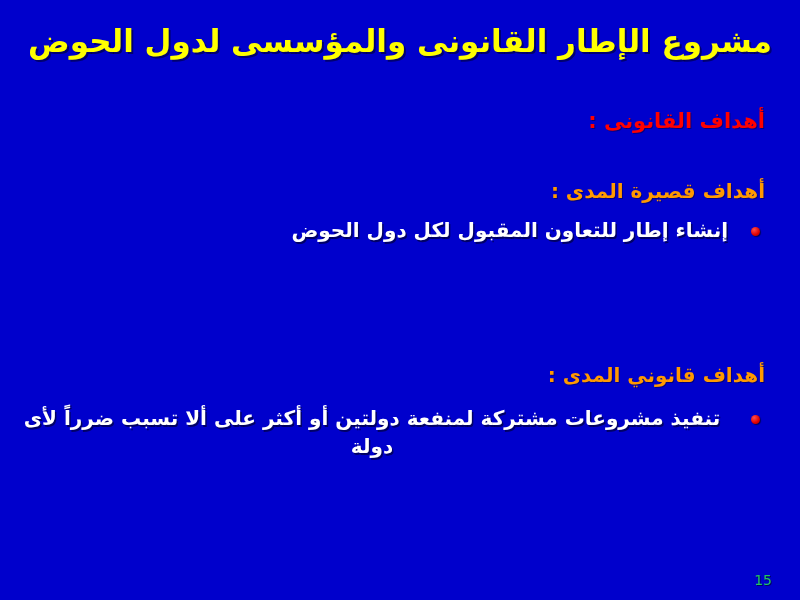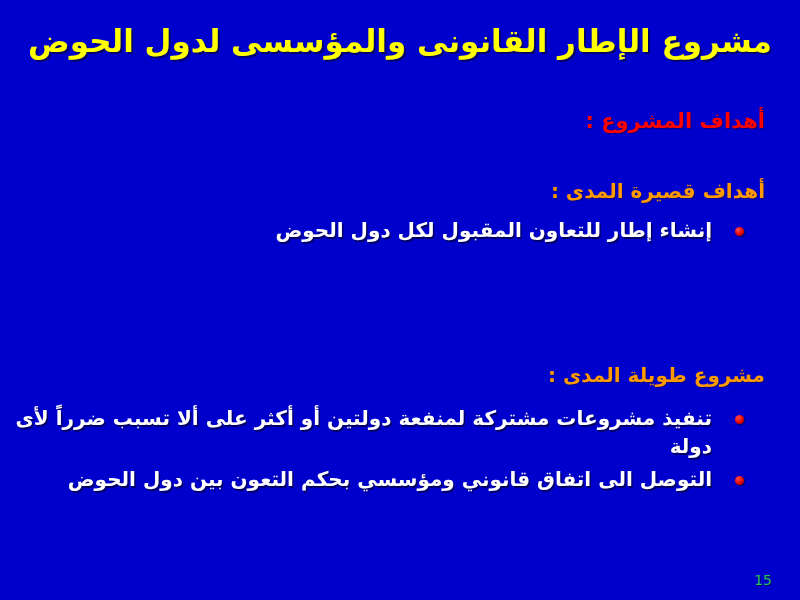--- a/index.html
+++ b/index.html
@@ -75,21 +75,21 @@
     font-weight: bold;
     line-height: 1.3;
     text-shadow: 1px 1px 0 rgba(0,0,0,0.35);
   }
   #heading-short { top: 178px; }
   #heading-long  { top: 362px; }
 
   
   .bullet-group {
     position: absolute;
-    right: 44px;
+    right: 28px;
     width: 756px;
     direction: rtl;
   }
   #group-short { top: 216px; }
   #group-long  { top: 404px; }
 
   .bullet-row {
     position: relative;
     display: block;
     padding-right: 44px;
@@ -116,21 +116,21 @@
     font-weight: bold;
     line-height: 1.42;
     text-align: center;
     direction: rtl;
     text-shadow: 1.5px 1.5px 0 rgba(0,0,0,0.5);
   }
 
   
   .bullet-row.single .bullet-text { text-align: right; }
 
-  .group-long .bullet-text { font-size: 20px; text-align: right; }
+  .group-long .bullet-text { font-size: 20px; }
 
   
   .slide-number {
     position: absolute;
     bottom: 12px;
     right: 28px;
     color: #22c55e;
     font-size: 14px;
     font-weight: normal;
     direction: ltr;
@@ -140,50 +140,46 @@
 </head>
 <body>
 
 <div class="slide">
 
   <div class="title-block">
     <span class="title-text">مشروع الإطار القانونى والمؤسسى لدول الحوض</span>
   </div>
 
   <div class="heading-main">
-    <span class="heading-text">أهداف المشروع :</span>
+    <span class="heading-text">أهداف القانونى :</span>
   </div>
 
   <div class="heading-sub" id="heading-short">
     <span class="heading-text">أهداف قصيرة المدى :</span>
   </div>
 
   <div class="bullet-group group-short" id="group-short">
 
     <div class="bullet-row single">
       <span class="bullet-dot"></span>
       <span class="bullet-text">إنشاء إطار للتعاون المقبول لكل دول الحوض</span>
     </div>
 
 
   </div>
 
   <div class="heading-sub" id="heading-long">
-    <span class="heading-text">مشروع طويلة المدى :</span>
+    <span class="heading-text">أهداف قانوني المدى :</span>
   </div>
 
   <div class="bullet-group group-long" id="group-long">
 
     <div class="bullet-row">
       <span class="bullet-dot"></span>
       <span class="bullet-text">تنفيذ مشروعات مشتركة لمنفعة دولتين أو أكثر على ألا تسبب ضرراً لأى دولة</span>
     </div>
 
-    <div class="bullet-row">
-      <span class="bullet-dot"></span>
-      <span class="bullet-text">التوصل الى اتفاق قانوني ومؤسسي بحكم التعون بين دول الحوض</span>
-    </div>
 
   </div>
 
   <div class="slide-number">15</div>
 
 </div>
 
 </body></html>

